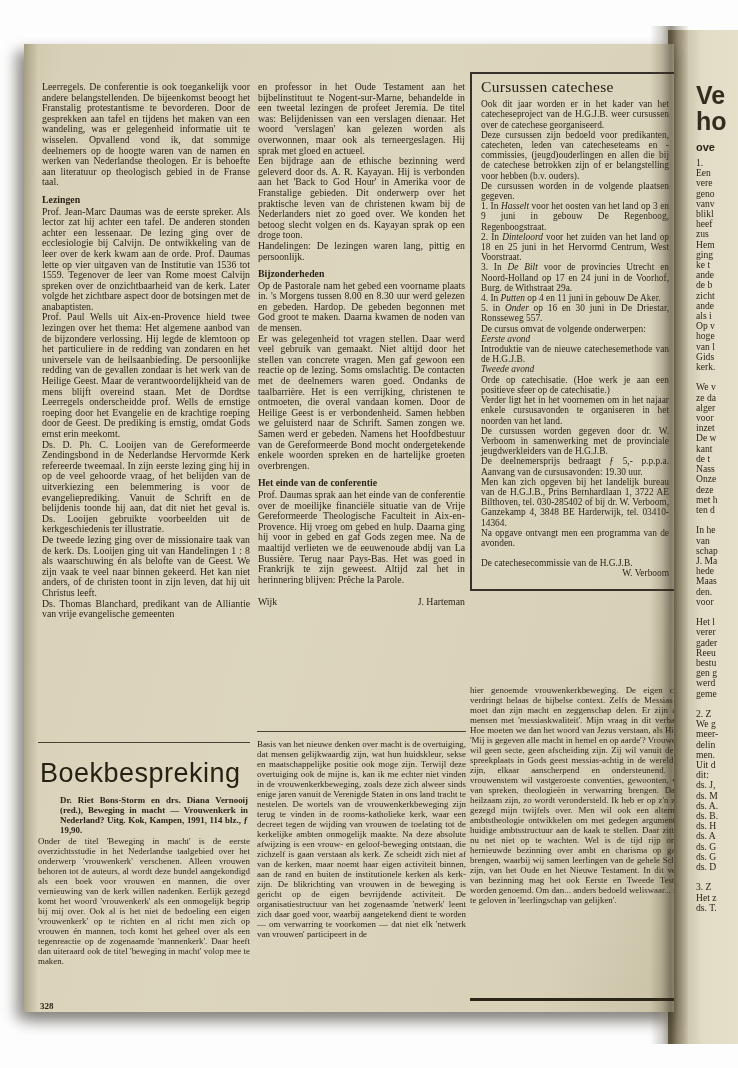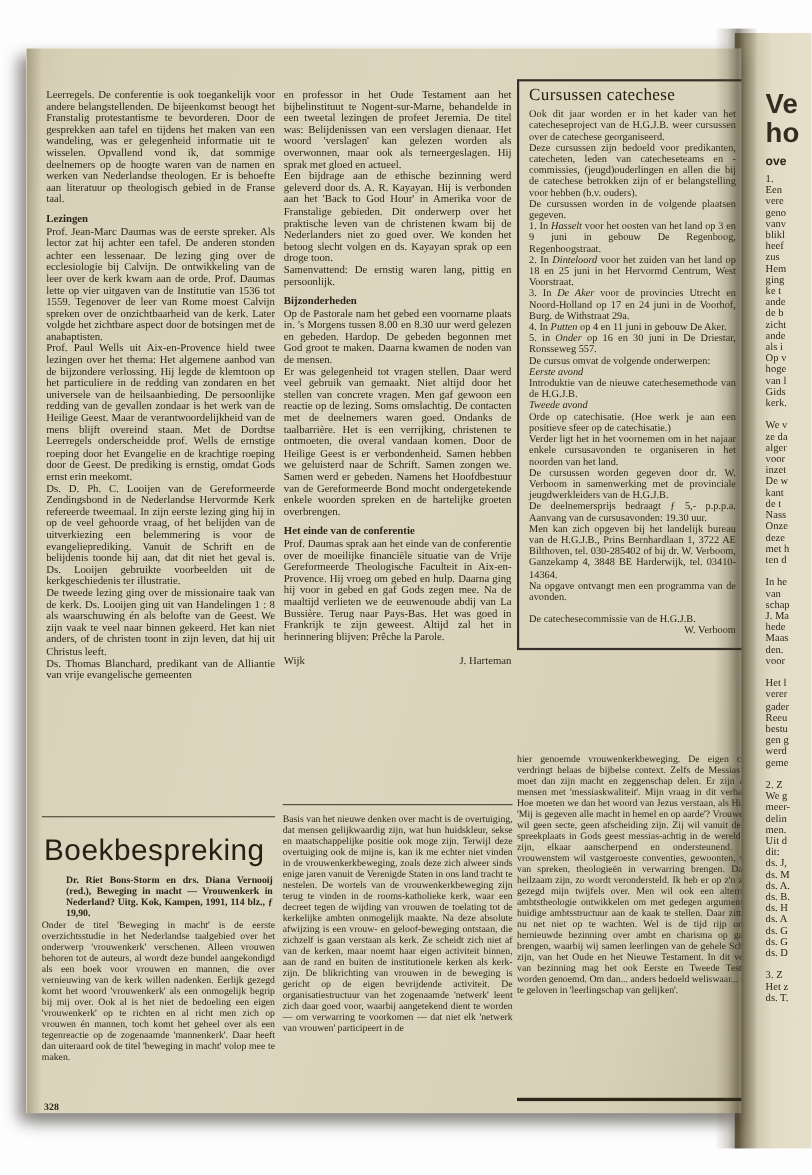--- a/index.html
+++ b/index.html
@@ -152,40 +152,40 @@
       <p>Prof. Jean-Marc Daumas was de eerste spreker. Als lector zat hij achter een tafel. De anderen stonden achter een lessenaar. De lezing ging over de ecclesiologie bij Calvijn. De ontwikkeling van de leer over de kerk kwam aan de orde. Prof. Daumas lette op vier uitgaven van de Institutie van 1536 tot 1559. Tegenover de leer van Rome moest Calvijn spreken over de onzichtbaarheid van de kerk. Later volgde het zichtbare aspect door de botsingen met de anabaptisten.</p>
       <p>Prof. Paul Wells uit Aix-en-Provence hield twee lezingen over het thema: Het algemene aanbod van de bijzondere verlossing. Hij legde de klemtoon op het particuliere in de redding van zondaren en het universele van de heilsaanbieding. De persoonlijke redding van de gevallen zondaar is het werk van de Heilige Geest. Maar de verantwoordelijkheid van de mens blijft overeind staan. Met de Dordtse Leerregels onderscheidde prof. Wells de ernstige roeping door het Evangelie en de krachtige roeping door de Geest. De prediking is ernstig, omdat Gods ernst erin meekomt.</p>
       <p>Ds. D. Ph. C. Looijen van de Gereformeerde Zendingsbond in de Nederlandse Hervormde Kerk refereerde tweemaal. In zijn eerste lezing ging hij in op de veel gehoorde vraag, of het belijden van de uitverkiezing een belemmering is voor de evangelieprediking. Vanuit de Schrift en de belijdenis toonde hij aan, dat dit niet het geval is. Ds. Looijen gebruikte voorbeelden uit de kerkgeschiedenis ter illustratie.</p>
       <p>De tweede lezing ging over de missionaire taak van de kerk. Ds. Looijen ging uit van Handelingen 1 : 8 als waarschuwing én als belofte van de Geest. We zijn vaak te veel naar binnen gekeerd. Het kan niet anders, of de christen toont in zijn leven, dat hij uit Christus leeft.</p>
       <p>Ds. Thomas Blanchard, predikant van de Alliantie van vrije evangelische gemeenten</p>
     </div>
 
     <div class="col col2">
       <p>en professor in het Oude Testament aan het bijbelinstituut te Nogent-sur-Marne, behandelde in een tweetal lezingen de profeet Jeremia. De titel was: Belijdenissen van een verslagen dienaar. Het woord 'verslagen' kan gelezen worden als overwonnen, maar ook als terneergeslagen. Hij sprak met gloed en actueel.</p>
       <p>Een bijdrage aan de ethische bezinning werd geleverd door ds. A. R. Kayayan. Hij is verbonden aan het 'Back to God Hour' in Amerika voor de Franstalige gebieden. Dit onderwerp over het praktische leven van de christenen kwam bij de Nederlanders niet zo goed over. We konden het betoog slecht volgen en ds. Kayayan sprak op een droge toon.</p>
-      <p>Samenvattend: De ernstig waren lang, pittig en persoonlijk.</p>
+      <p>Handelingen: De lezingen waren lang, pittig en persoonlijk.</p>
       <h4 class="sec">Bijzonderheden</h4>
       <p>Op de Pastorale nam het gebed een voorname plaats in. 's Morgens tussen 8.00 en 8.30 uur werd gelezen en gebeden. Hardop. De gebeden begonnen met God groot te maken. Daarna kwamen de noden van de mensen.</p>
       <p>Er was gelegenheid tot vragen stellen. Daar werd veel gebruik van gemaakt. Niet altijd door het stellen van concrete vragen. Men gaf gewoon een reactie op de lezing. Soms omslachtig. De contacten met de deelnemers waren goed. Ondanks de taalbarrière. Het is een verrijking, christenen te ontmoeten, die overal vandaan komen. Door de Heilige Geest is er verbondenheid. Samen hebben we geluisterd naar de Schrift. Samen zongen we. Samen werd er gebeden. Namens het Hoofdbestuur van de Gereformeerde Bond mocht ondergetekende enkele woorden spreken en de hartelijke groeten overbrengen.</p>
       <h4 class="sec">Het einde van de conferentie</h4>
       <p>Prof. Daumas sprak aan het einde van de conferentie over de moeilijke financiële situatie van de Vrije Gereformeerde Theologische Faculteit in Aix-en-Provence. Hij vroeg om gebed en hulp. Daarna ging hij voor in gebed en gaf Gods zegen mee. Na de maaltijd verlieten we de eeuwenoude abdij van La Bussière. Terug naar Pays-Bas. Het was goed in Frankrijk te zijn geweest. Altijd zal het in herinnering blijven: Prêche la Parole.</p>
       <div class="sigrow">
         <span>Wijk</span>
         <span>J. Harteman</span>
       </div>
     </div>
 
     <div class="notice">
       <h3 class="nt">Cursussen catechese</h3>
       <p>Ook dit jaar worden er in het kader van het catecheseproject van de H.G.J.B. weer cursussen over de catechese georganiseerd.</p>
       <p>Deze cursussen zijn bedoeld voor predikanten, catecheten, leden van catecheseteams en -commissies, (jeugd)ouderlingen en allen die bij de catechese betrokken zijn of er belangstelling voor hebben (b.v. ouders).</p>
       <p>De cursussen worden in de volgende plaatsen gegeven.</p>
       <p><span>1. In </span><span class="it">Hasselt</span><span> voor het oosten van het land op 3 en 9 juni in gebouw De Regenboog, Regenboogstraat.</span></p>
       <p><span>2. In </span><span class="it">Dinteloord</span><span> voor het zuiden van het land op 18 en 25 juni in het Hervormd Centrum, West Voorstraat.</span></p>
-      <p><span>3. In </span><span class="it">De Aker</span><span> voor de provincies Utrecht en Noord-Holland op 17 en 24 juni in de Voorhof, Burg. de Withstraat 29a.</span></p>
+      <p><span>3. In </span><span class="it">De Bilt</span><span> voor de provincies Utrecht en Noord-Holland op 17 en 24 juni in de Voorhof, Burg. de Withstraat 29a.</span></p>
       <p><span>4. In </span><span class="it">Putten</span><span> op 4 en 11 juni in gebouw De Aker.</span></p>
       <p><span>5. in </span><span class="it">Onder</span><span> op 16 en 30 juni in De Driestar, Ronsseweg 557.</span></p>
       <p>De cursus omvat de volgende onderwerpen:</p>
       <p class="it">Eerste avond</p>
       <p>Introduktie van de nieuwe catechesemethode van de H.G.J.B.</p>
       <p class="it">Tweede avond</p>
       <p>Orde op catechisatie. (Hoe werk je aan een positieve sfeer op de catechisatie.)</p>
       <p>Verder ligt het in het voornemen om in het najaar enkele cursusavonden te organiseren in het noorden van het land.</p>
       <p>De cursussen worden gegeven door dr. W. Verboom in samenwerking met de provinciale jeugdwerkleiders van de H.G.J.B.</p>
       <p>De deelnemersprijs bedraagt ƒ 5,- p.p.p.a. Aanvang van de cursusavonden: 19.30 uur.</p>

